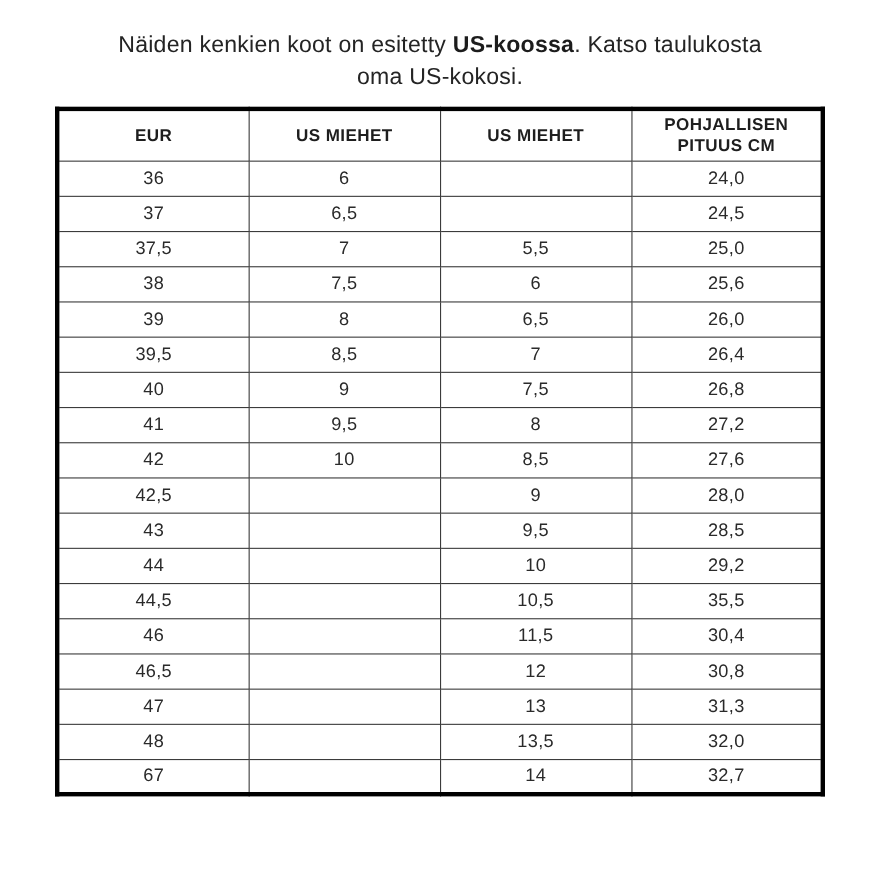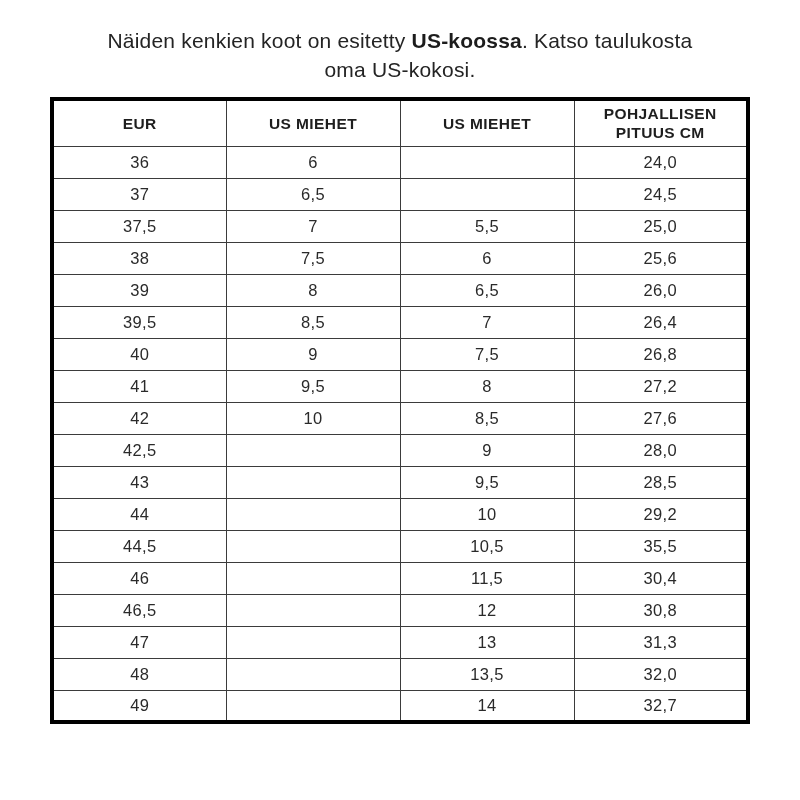--- a/index.html
+++ b/index.html
@@ -183,21 +183,21 @@
           <td>13</td>
           <td>31,3</td>
         </tr>
         <tr>
           <td>48</td>
           <td></td>
           <td>13,5</td>
           <td>32,0</td>
         </tr>
         <tr>
-          <td>49</td>
+          <td>67</td>
           <td></td>
           <td>14</td>
           <td>32,7</td>
         </tr>
       </tbody>
   </table>
 
 </div>
 
 </body></html>

